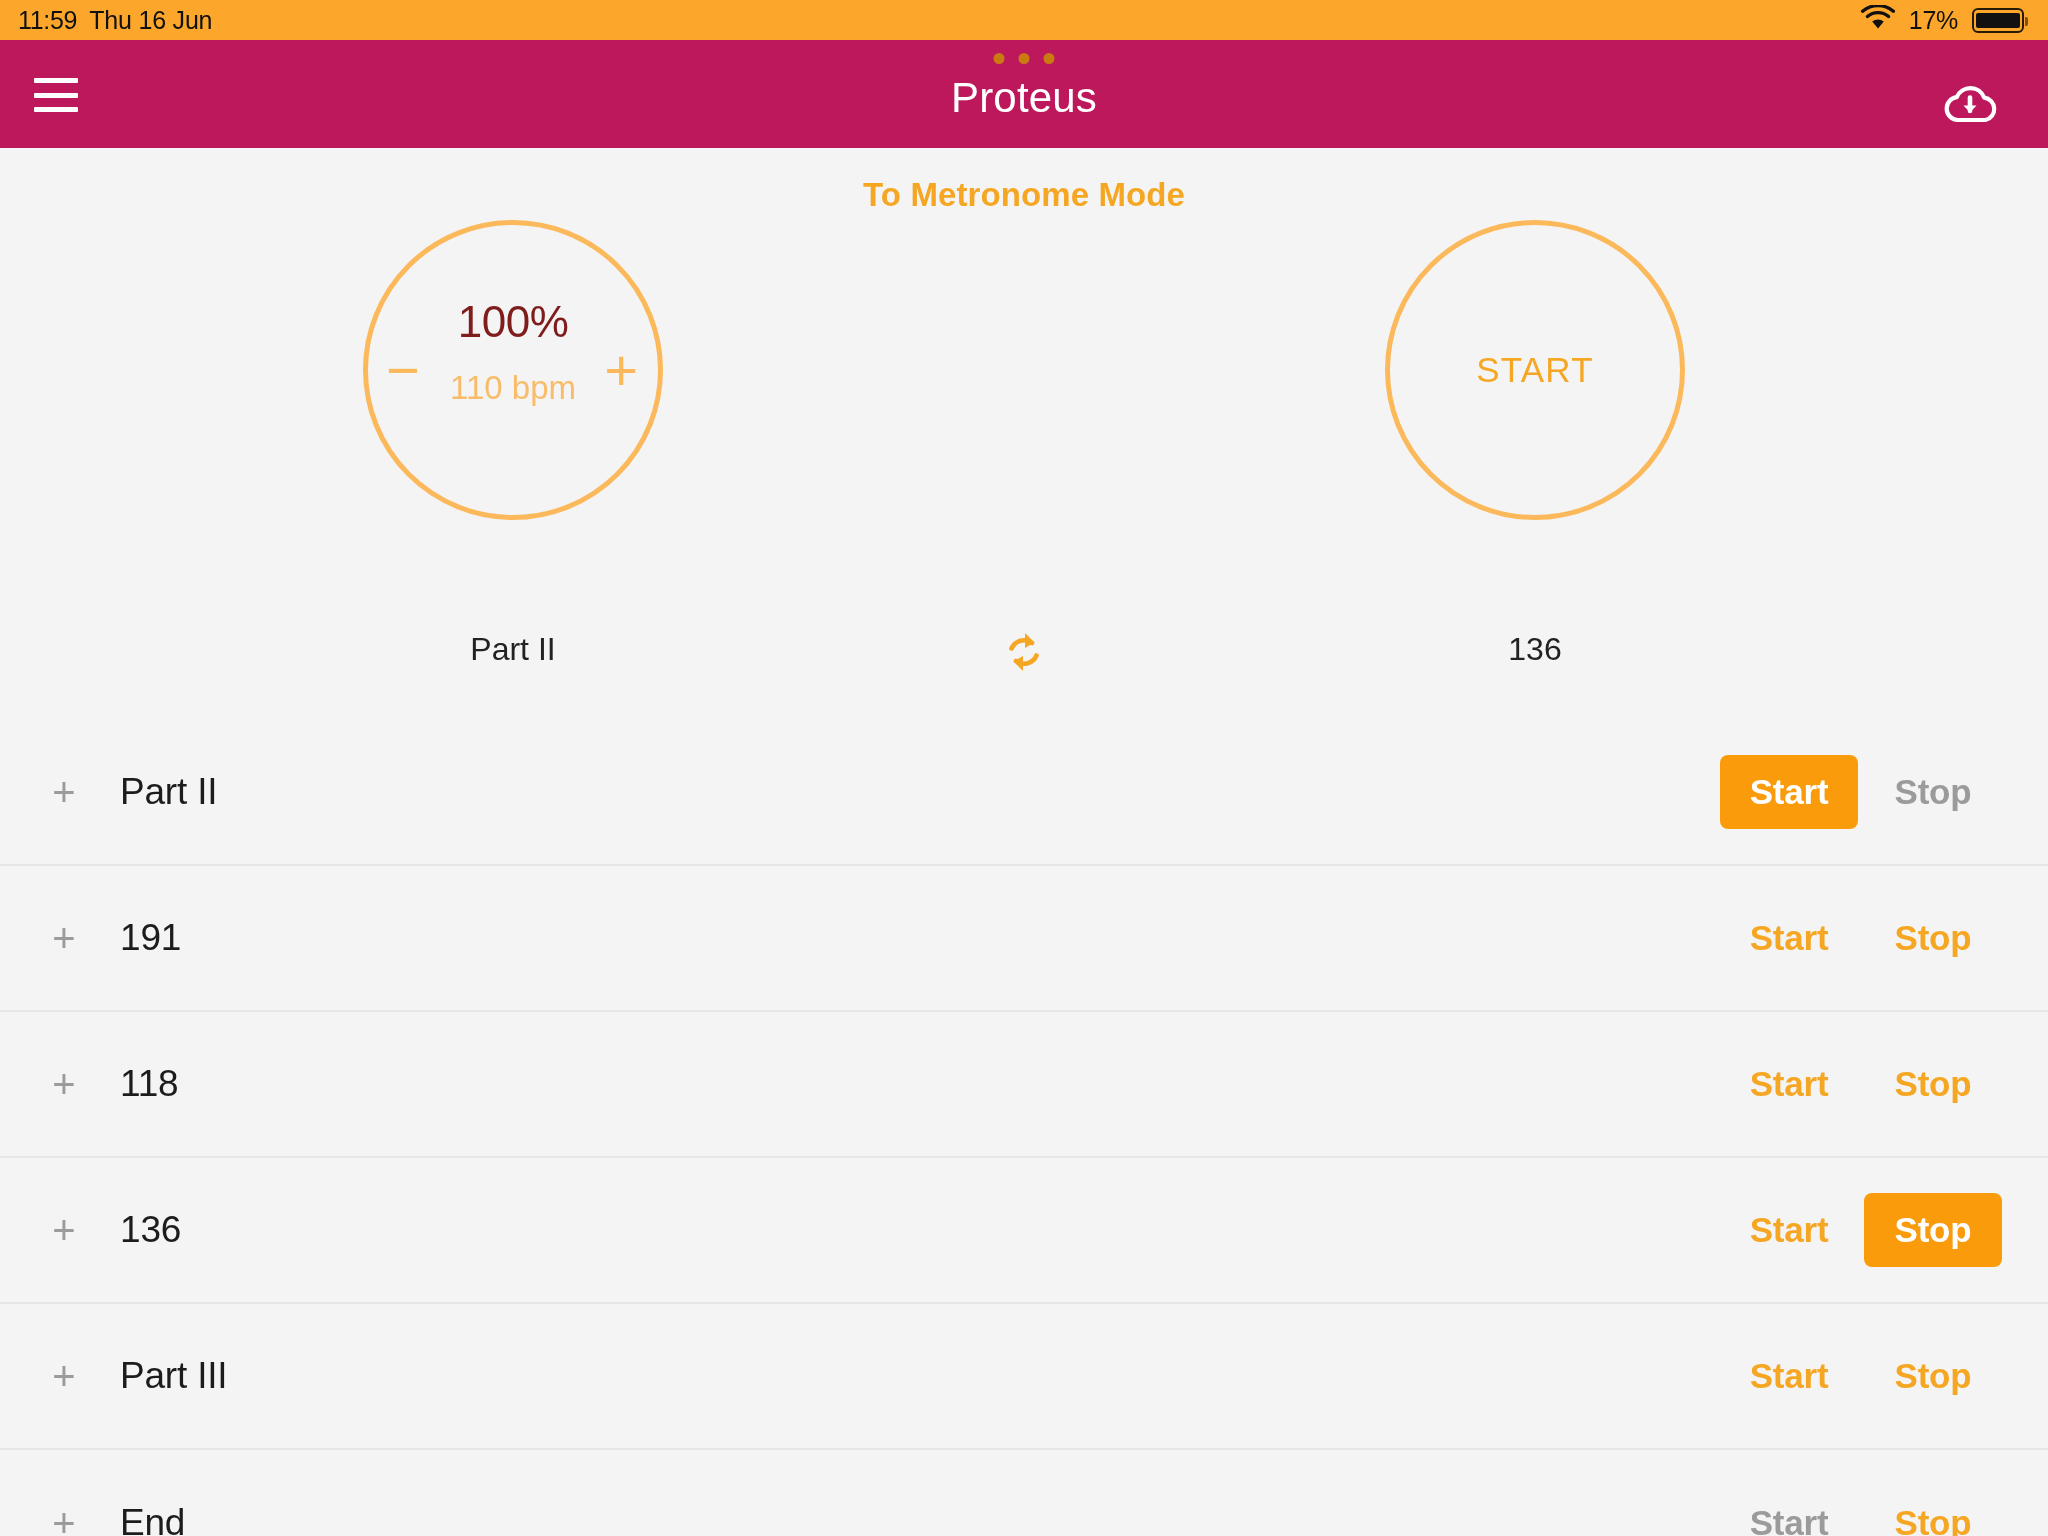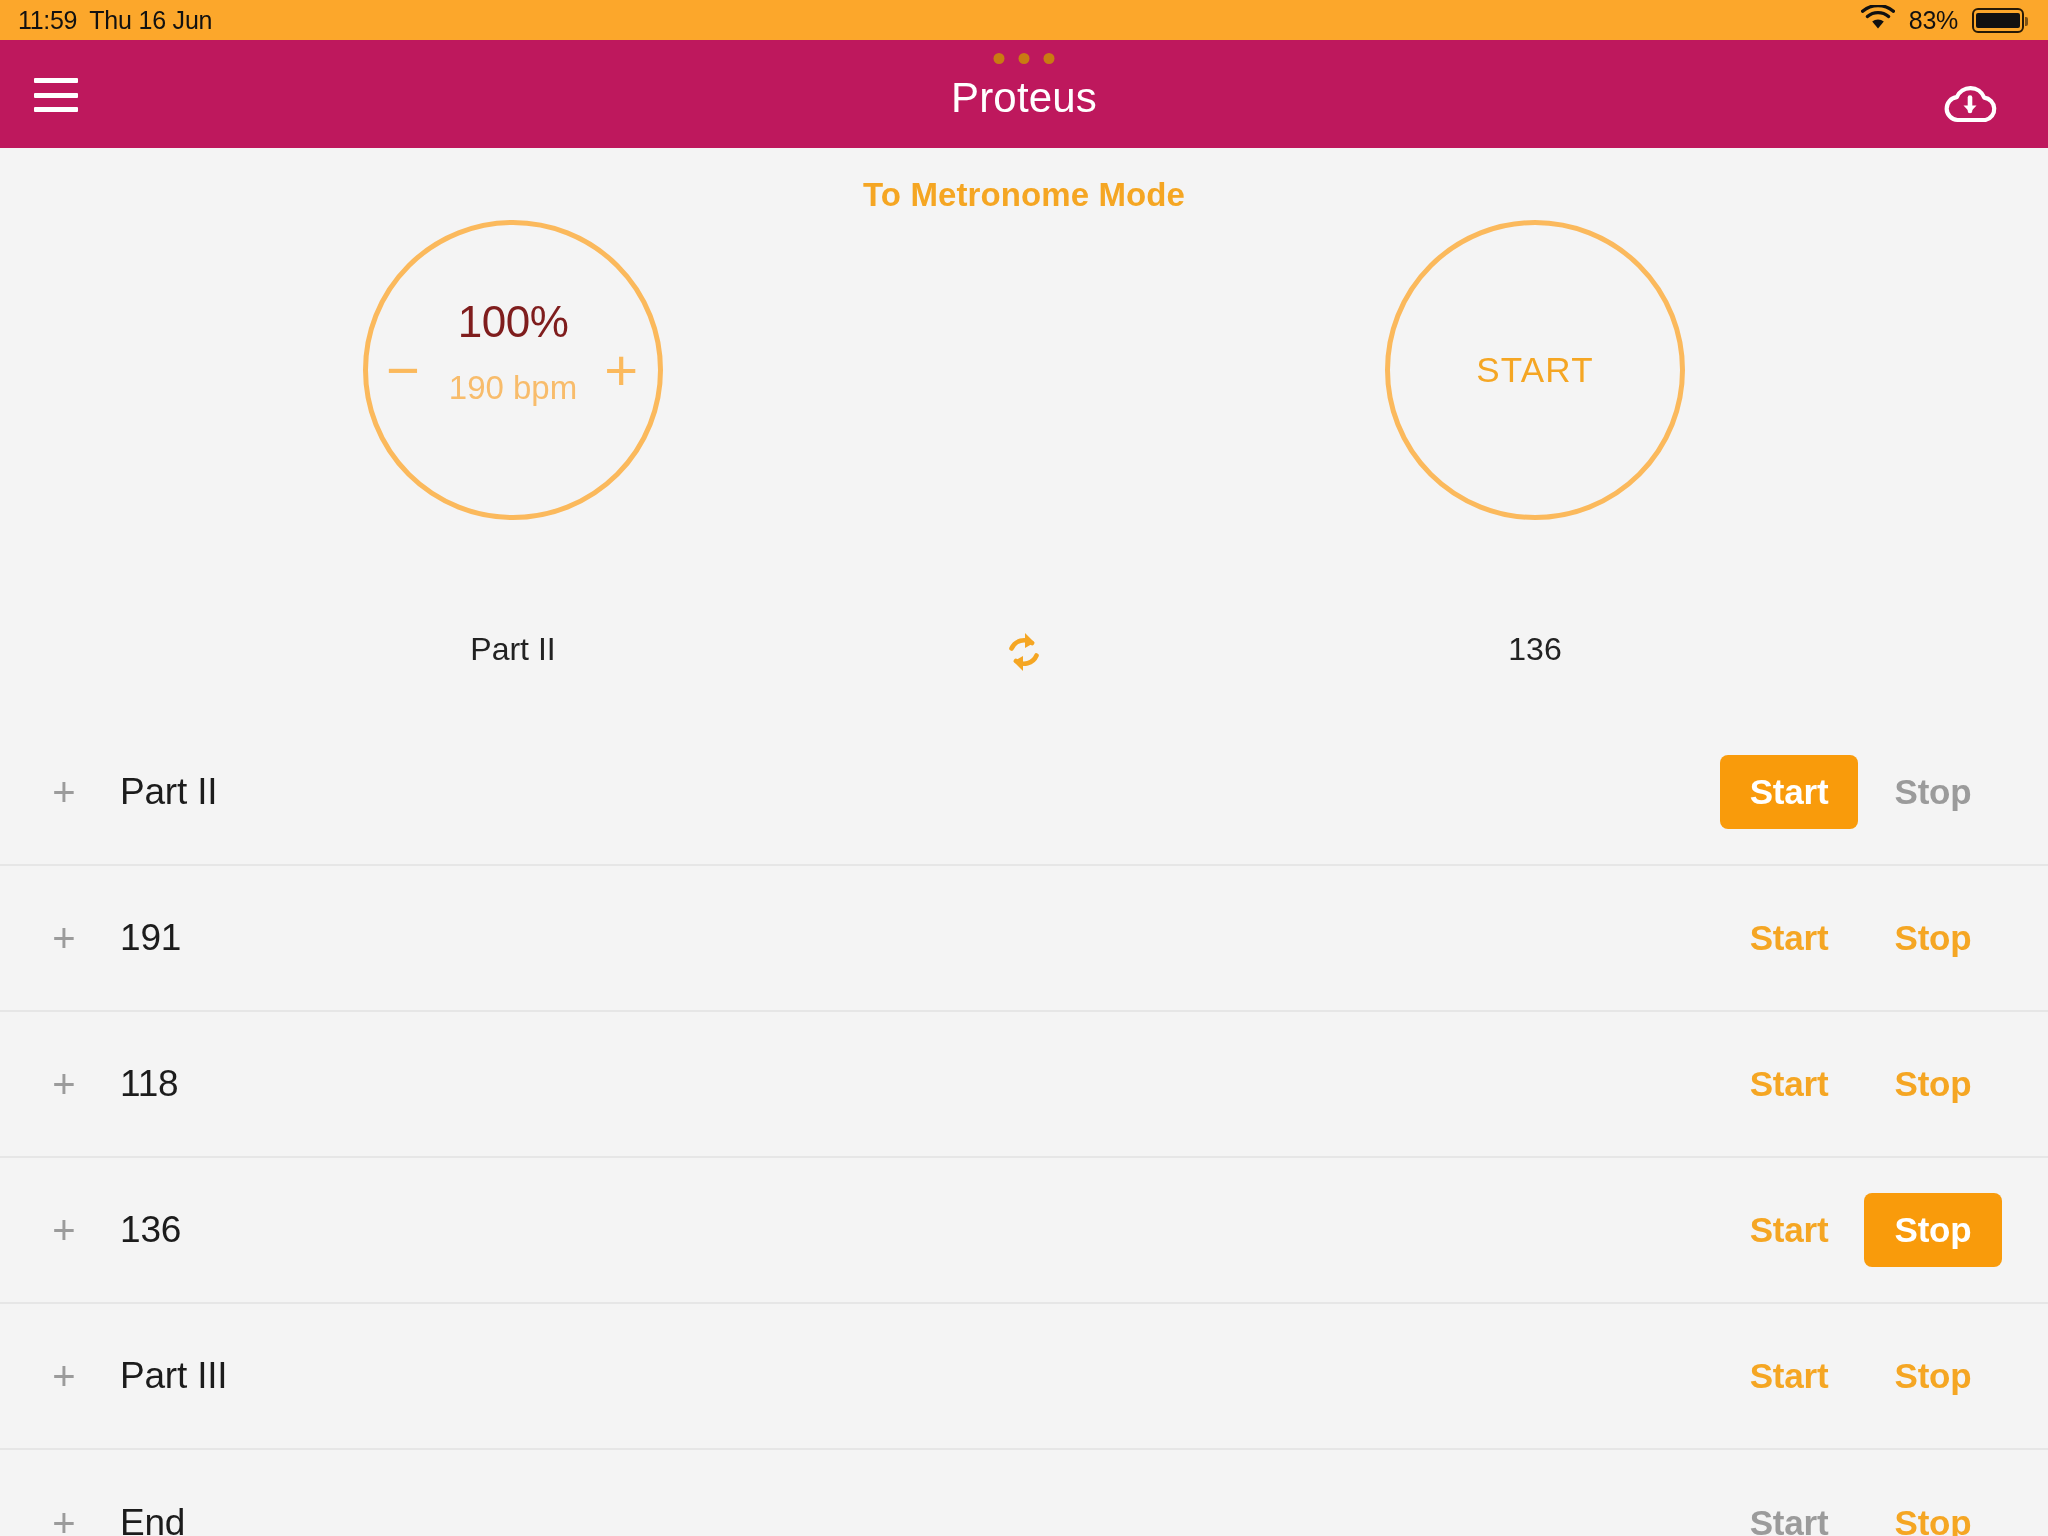--- a/index.html
+++ b/index.html
@@ -334,21 +334,21 @@
   </div>
   <div class="sb-spacer"></div>
   <div class="sb-right">
     <span class="wifi-icon">
       <svg width="34" height="26" viewBox="0 0 34 26">
         <path d="M17 23.5 L11.2 16.6 a9 9 0 0 1 11.6 0 Z" fill="#111"></path>
         <path d="M6.4 11.5 a16.5 16.5 0 0 1 21.2 0" stroke="#111" stroke-width="3.4" fill="none" stroke-linecap="round"></path>
         <path d="M1.6 6.2 a24 24 0 0 1 30.8 0" stroke="#111" stroke-width="3.4" fill="none" stroke-linecap="round"></path>
       </svg>
     </span>
-    <span class="sb-battery-pct">83%</span>
+    <span class="sb-battery-pct">17%</span>
     <span class="battery">
       <span class="battery-fill"></span>
     </span>
   </div>
 </div>
 
 <div class="nav-bar">
   <div class="multitask-dots">
     <span></span>
     <span></span>
@@ -371,21 +371,21 @@
 
 <div class="main">
 
   <div class="mode-link">To Metronome Mode</div>
 
   <div class="dial">
     <div class="dial-inner">
       <span class="dial-minus">−</span>
       <span class="dial-percent">100%</span>
       <span class="dial-plus">+</span>
-      <span class="dial-bpm">190 bpm</span>
+      <span class="dial-bpm">110 bpm</span>
     </div>
   </div>
   <div class="dial-caption caption-left">Part II</div>
 
   <div class="sync-icon-wrap">
     <svg width="46" height="50" viewBox="0 0 46 50">
       <path d="M31 16 A13.5 13.5 0 0 0 10.5 21.5" fill="none" stroke="#F5A623" stroke-width="4.6" stroke-linecap="round"></path>
       <path d="M24 6 L33.5 15.5 L24 21 Z" fill="#F5A623"></path>
       <path d="M15 34 A13.5 13.5 0 0 0 35.5 28.5" fill="none" stroke="#F5A623" stroke-width="4.6" stroke-linecap="round"></path>
       <path d="M22 44 L12.5 34.5 L22 29 Z" fill="#F5A623"></path>

